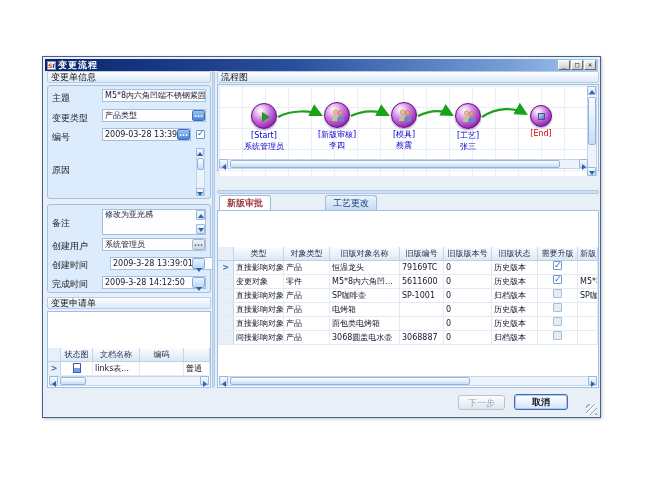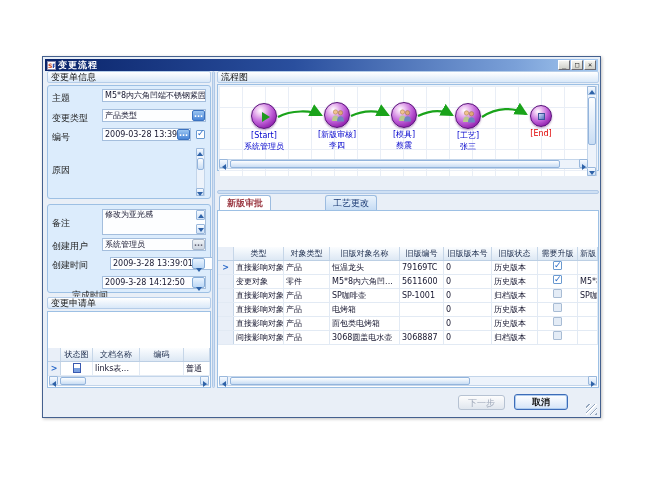--- a/index.html
+++ b/index.html
@@ -140,21 +140,21 @@
       </div>
 
       <span class="flabel" style="left:4px;top:35px;">创建用户</span>
       <div class="field" style="left:54px;top:33px;width:104px;height:13px;">系统管理员</div>
       <div class="ebtn gray" style="left:144px;top:34px;">...</div>
 
       <span class="flabel" style="left:4px;top:54px;">创建时间</span>
       <div class="field" style="left:62px;top:52px;width:104px;height:13px;">2009-3-28 13:39:01</div>
       <div class="dbtn" style="left:144px;top:53px;"><span class="tri tri-down"></span></div>
 
-      <span class="flabel" style="left:4px;top:84px;margin-left:20px;">完成时间</span>
+      <span class="flabel" style="left:4px;top:73px;">完成时间</span>
       <div class="field" style="left:54px;top:71px;width:104px;height:13px;">2009-3-28 14:12:50</div>
       <div class="dbtn" style="left:144px;top:72px;"><span class="tri tri-down"></span></div>
     </div>
 
     <div class="phead" style="left:0;top:226px;width:164px;">变更申请单</div>
 
     <div style="position:absolute;left:0;top:240px;width:164px;height:77px;border:1px solid #9dc0e4;background:#fff;overflow:hidden;">
       <div class="ghead">
         <div class="gc mc0 ind"></div>
         <div class="gc mc1">状态图</div>

